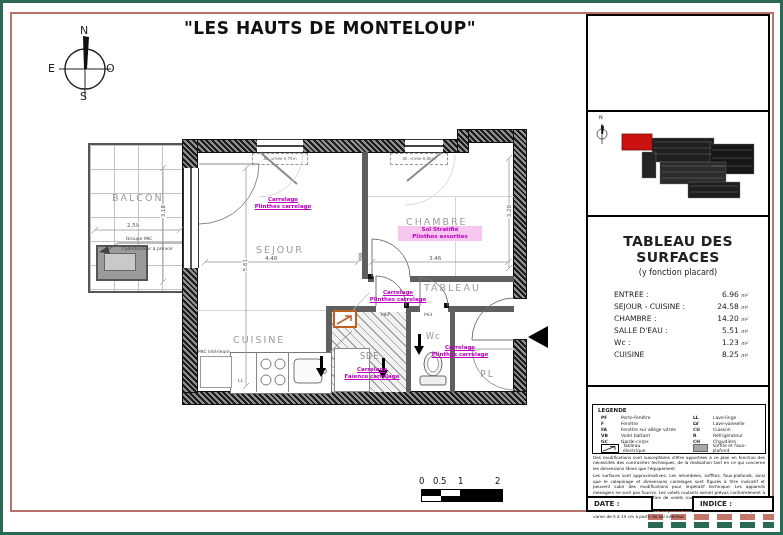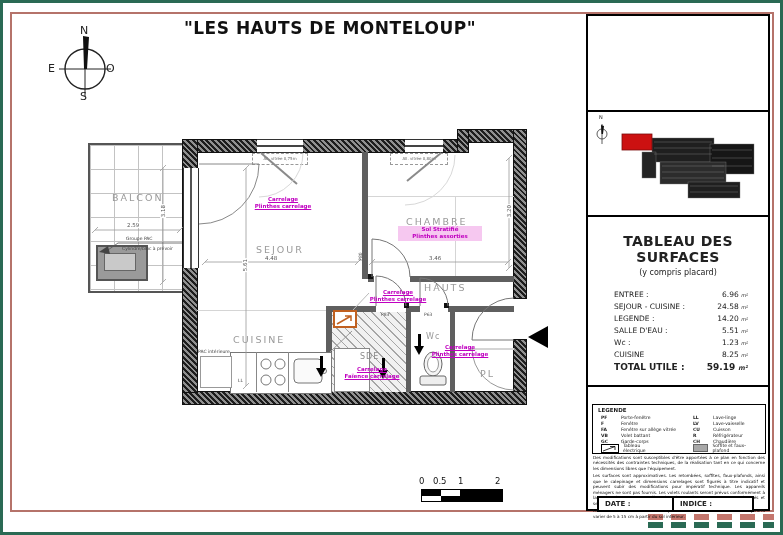--- a/index.html
+++ b/index.html
@@ -229,21 +229,21 @@
         </g>
         <path d="M182,243 L118,243 L108,250" stroke="#555" stroke-width="0.8"></path>
         <polygon points="108,246 99,252 110,254" fill="#444"></polygon>
       </g>
     </svg>
 
     <span class="room-label" style="left:112px;top:192px;">BALCON</span>
     <span class="room-label" style="left:256px;top:244px;">SEJOUR</span>
     <span class="room-label" style="left:406px;top:216px;">CHAMBRE</span>
     <span class="room-label" style="left:233px;top:334px;">CUISINE</span>
-    <span class="room-label" style="left:424px;top:282px;">HAUTS</span>
+    <span class="room-label" style="left:424px;top:282px;">TABLEAU</span>
     <span class="room-label small" style="left:360px;top:352px;color:#8a8a8a;">SDE</span>
     <span class="room-label small" style="left:426px;top:332px;">Wc</span>
     <span class="room-label" style="left:480px;top:368px;">PL</span>
 
     <div class="annot" style="left:238px;top:196px;width:90px;">
       <div>Carrelage</div>
         <div>Plinthes carrelage</div>
     </div>
     <div class="annot hl" style="left:398px;top:226px;width:84px;">
       <div>Sol Stratifié</div>
@@ -302,49 +302,45 @@
         <rect x="100" y="70" width="52" height="16" fill="#1f1f1f"></rect>
         <path d="M66,30 L124,30 M66,36 L124,36 M66,42 L124,42 M74,54 L136,54 M74,60 L136,60 M74,66 L136,66 M124,38 L164,38 M124,46 L164,46 M124,54 L164,54 M102,74 L150,74 M102,80 L150,80" stroke="#8a8a8a"></path>
       </g>
       <rect x="34" y="22" width="30" height="16" fill="#cc1111" stroke="#7a0c0c" stroke-width="0.8"></rect>
     </svg>
     <span style="position:absolute;left:11px;top:2px;font-size:5px;">N</span>
   </div>
 
   <div class="tb-box tb3">
     <div class="t-title">TABLEAU DES SURFACES</div>
-    <div class="t-sub">(y compris placard)</div>
+    <div class="t-sub">(y fonction placard)</div>
     <div class="t-rows">
       <div class="t-row">
           <span>ENTREE :</span>
           <span class="val"><span>6.96</span> <span class="unit">m²</span></span>
         </div>
       <div class="t-row">
           <span>SEJOUR - CUISINE :</span>
           <span class="val"><span>24.58</span> <span class="unit">m²</span></span>
         </div>
       <div class="t-row">
-          <span>LEGENDE :</span>
+          <span>CHAMBRE :</span>
           <span class="val"><span>14.20</span> <span class="unit">m²</span></span>
         </div>
       <div class="t-row">
           <span>SALLE D'EAU :</span>
           <span class="val"><span>5.51</span> <span class="unit">m²</span></span>
         </div>
       <div class="t-row">
           <span>Wc :</span>
           <span class="val"><span>1.23</span> <span class="unit">m²</span></span>
         </div>
       <div class="t-row">
           <span>CUISINE</span>
           <span class="val"><span>8.25</span> <span class="unit">m²</span></span>
-        </div>
-      <div class="t-row b">
-          <span>TOTAL UTILE :</span>
-          <span class="val"><span>59.19</span> <span class="unit">m²</span></span>
         </div>
     </div>
   </div>
 
   <div class="tb-box tb4">
     <div class="legend">
       <span class="lt">LEGENDE</span>
       <div class="lg-col lg-c1">
         <div class="lg-row">
             <span class="lg-abbr">PF</span>
@@ -398,20 +394,20 @@
         <span>Soffite et faux-plafond</span>
       </div>
     </div>
     <div class="disc">
       <p>Des modifications sont susceptibles d'être apportées à ce plan en fonction des nécessités des contraintes techniques, de la réalisation tant en ce qui concerne les dimensions libres que l'équipement.</p>
       <p>Les surfaces sont approximatives. Les retombées, soffites, faux-plafonds, ainsi que le calepinage et dimensions carrelages sont figurés à titre indicatif et peuvent subir des modifications pour impératif technique. Les appareils ménagers ne sont pas fournis. Les volets roulants seront prévus conformément à la notice de vente. Les coffres de volets roulants ne sont pas représentés et seront abaissés à l'intérieur.</p>
       <p>La hauteur des seuils au droit des portes-fenêtres sur balcon ou terrasse pourra varier de 5 à 15 cm à partir du sol intérieur.</p>
     </div>
   </div>
 
-  <div class="dt-box" style="left:586px;width:88px;margin-left:11px;">
+  <div class="dt-box" style="left:586px;width:67px;">
     <span>DATE :</span>
   </div>
-  <div class="dt-box" style="left:672px;width:82px;">
+  <div class="dt-box" style="left:692px;width:82px;">
     <span>INDICE :</span>
   </div>
 
 </div>
 
 </body></html>

